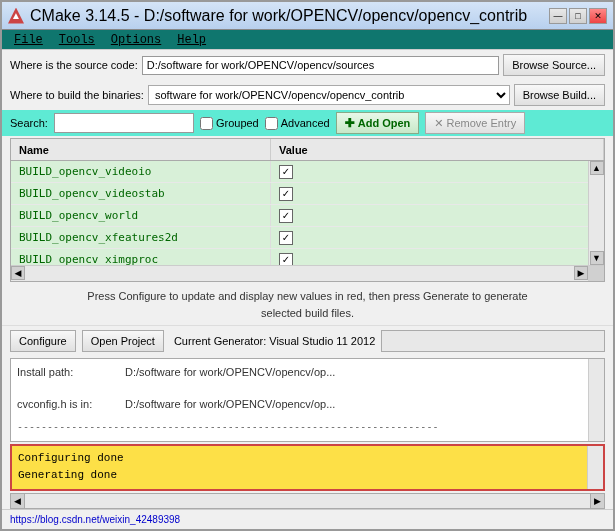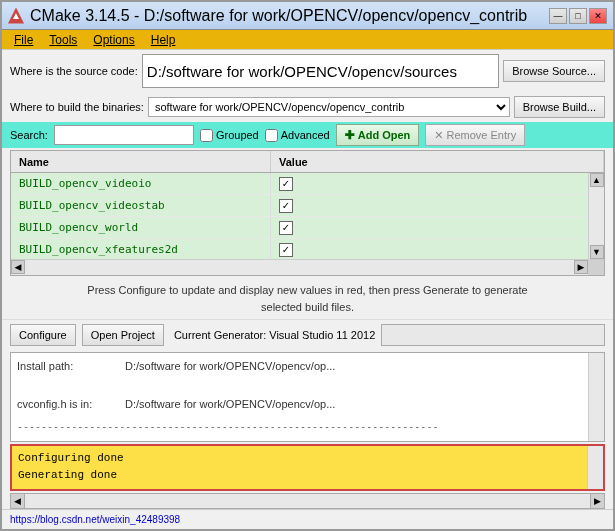--- a/index.html
+++ b/index.html
@@ -57,50 +57,51 @@
       background: linear-gradient(to bottom, #e8e8e8, #d0d0d0);
       border: 1px solid #999;
       display: flex;
       align-items: center;
       justify-content: center;
       font-size: 9px;
       cursor: pointer;
     }
     .title-btn.close { background: linear-gradient(to bottom, #f88, #e44); }
     .menu-bar {
-      background: #eab308;
+      background: #0f766e;
       height: 20px;
       display: flex;
       align-items: center;
       border-bottom: 1px solid #ccc;
       padding: 0 4px;
+      font-family: Liberation Mono, monospace;
     }
     .menu-item {
       padding: 2px 8px;
       cursor: pointer;
       font-size: 12px;
       text-decoration: underline;
     }
     .toolbar-row {
       display: flex;
       align-items: center;
       padding: 4px 8px;
       gap: 4px;
       background: #f0f0f0;
     }
     .label-text {
       font-size: 11px;
       white-space: nowrap;
     }
     .text-input {
       flex: 1;
-      height: 34px;
+      height: 19px;
       border: 1px solid #999;
       padding: 1px 4px;
-      font-size: 15px;
+      font-size: 11px;
       background: white;
     }
     .btn {
       height: 22px;
       padding: 0 8px;
       background: linear-gradient(to bottom, #f8f8f8, #e0e0e0);
       border: 1px solid #aaa;
       font-size: 11px;
       cursor: pointer;
       white-space: nowrap;
@@ -462,21 +463,21 @@
 
   <div class="bottom-bar">
     <button class="btn">Configure</button>
     <button class="btn">Open Project</button>
     <span class="generator-label">Current Generator: Visual Studio 11 2012</span>
     <input class="generator-input" type="text" style="width: 60px;">
   </div>
 
   <div class="output-with-scroll">
     <div class="output-content">
-      <div style="display:flex;gap:8px;margin-bottom:18px;">
+      <div style="display:flex;gap:8px;margin-bottom:12px;">
         <span style="min-width:100px;">Install path:</span>
         <span>D:/software for work/OPENCV/opencv/op...</span>
       </div>
       <div style="display:flex;gap:8px;margin-bottom:2px;">
         <span style="min-width:100px;">cvconfig.h is in:</span>
         <span>D:/software for work/OPENCV/opencv/op...</span>
       </div>
       <div>
         <span style="font-family:monospace;font-size:10px;color:#666;">----------------------------------------------------------------------</span>
       </div>

